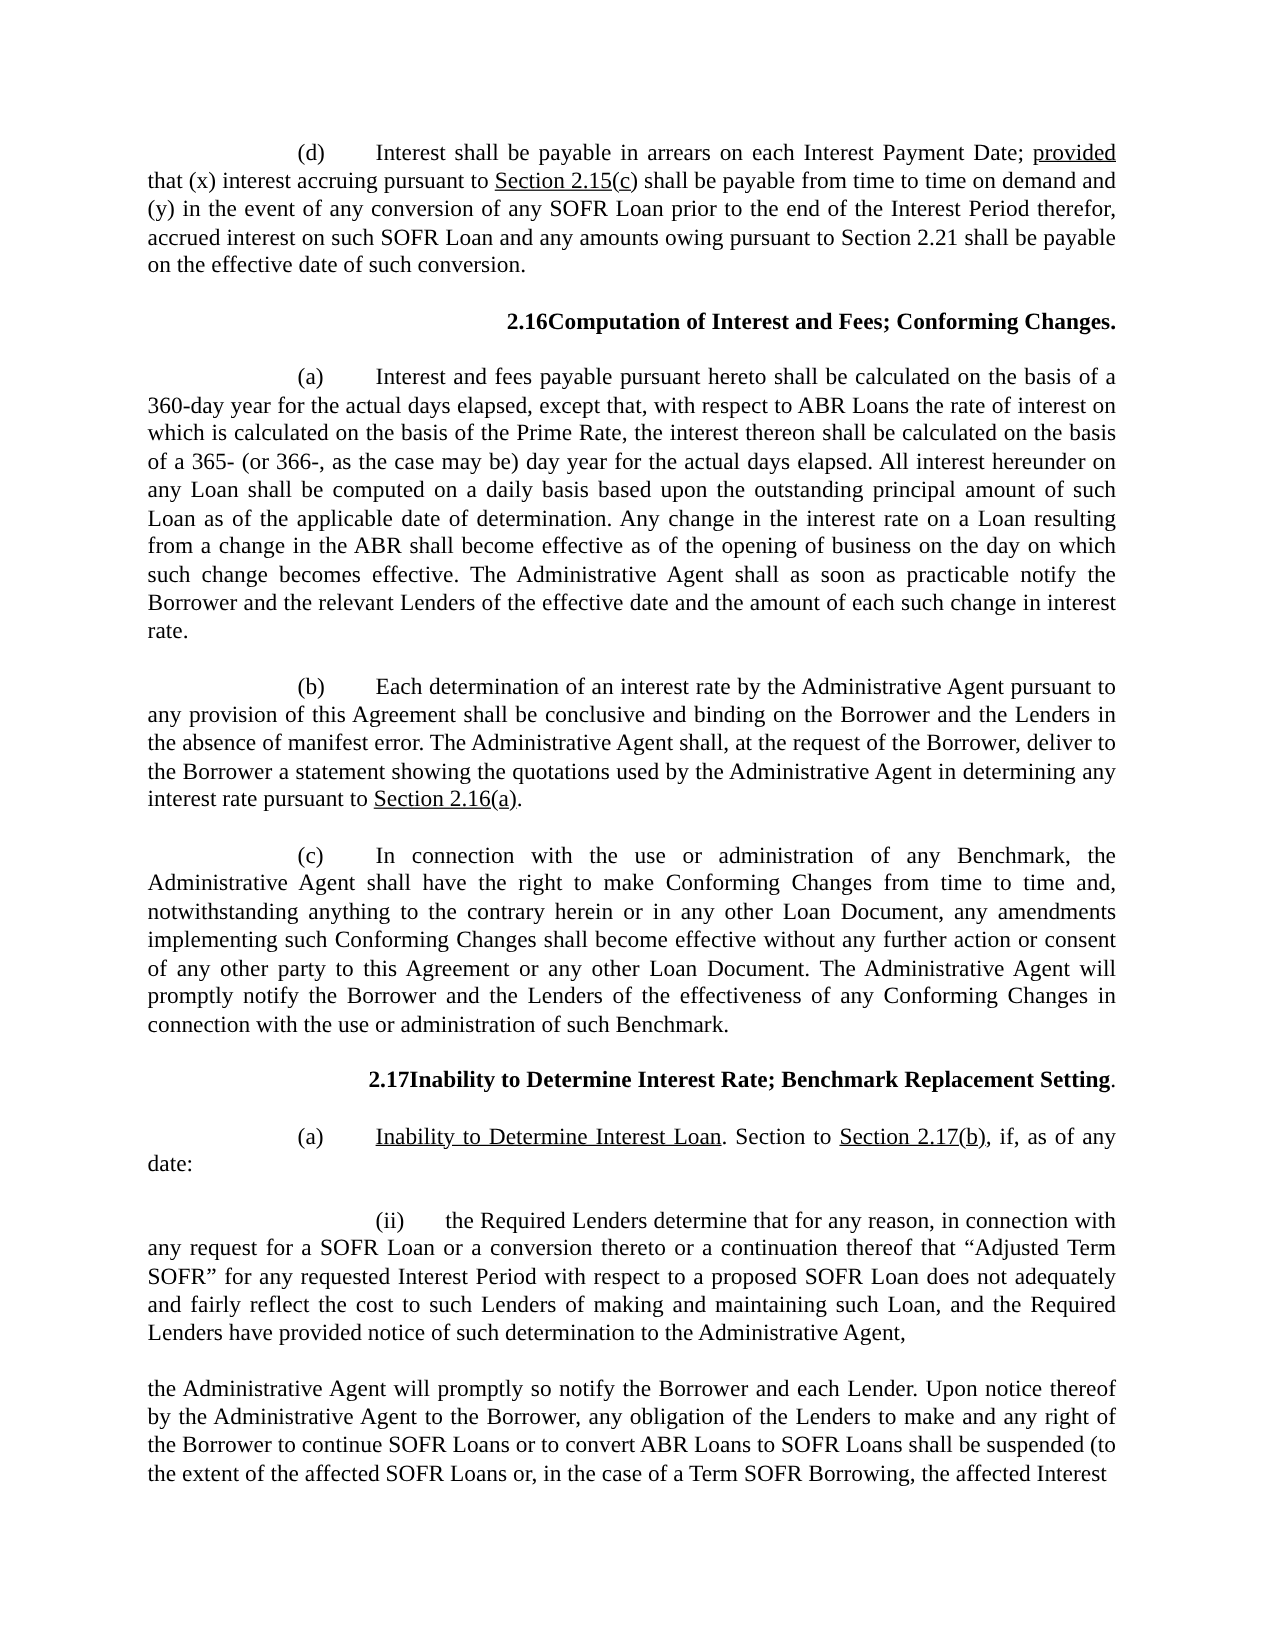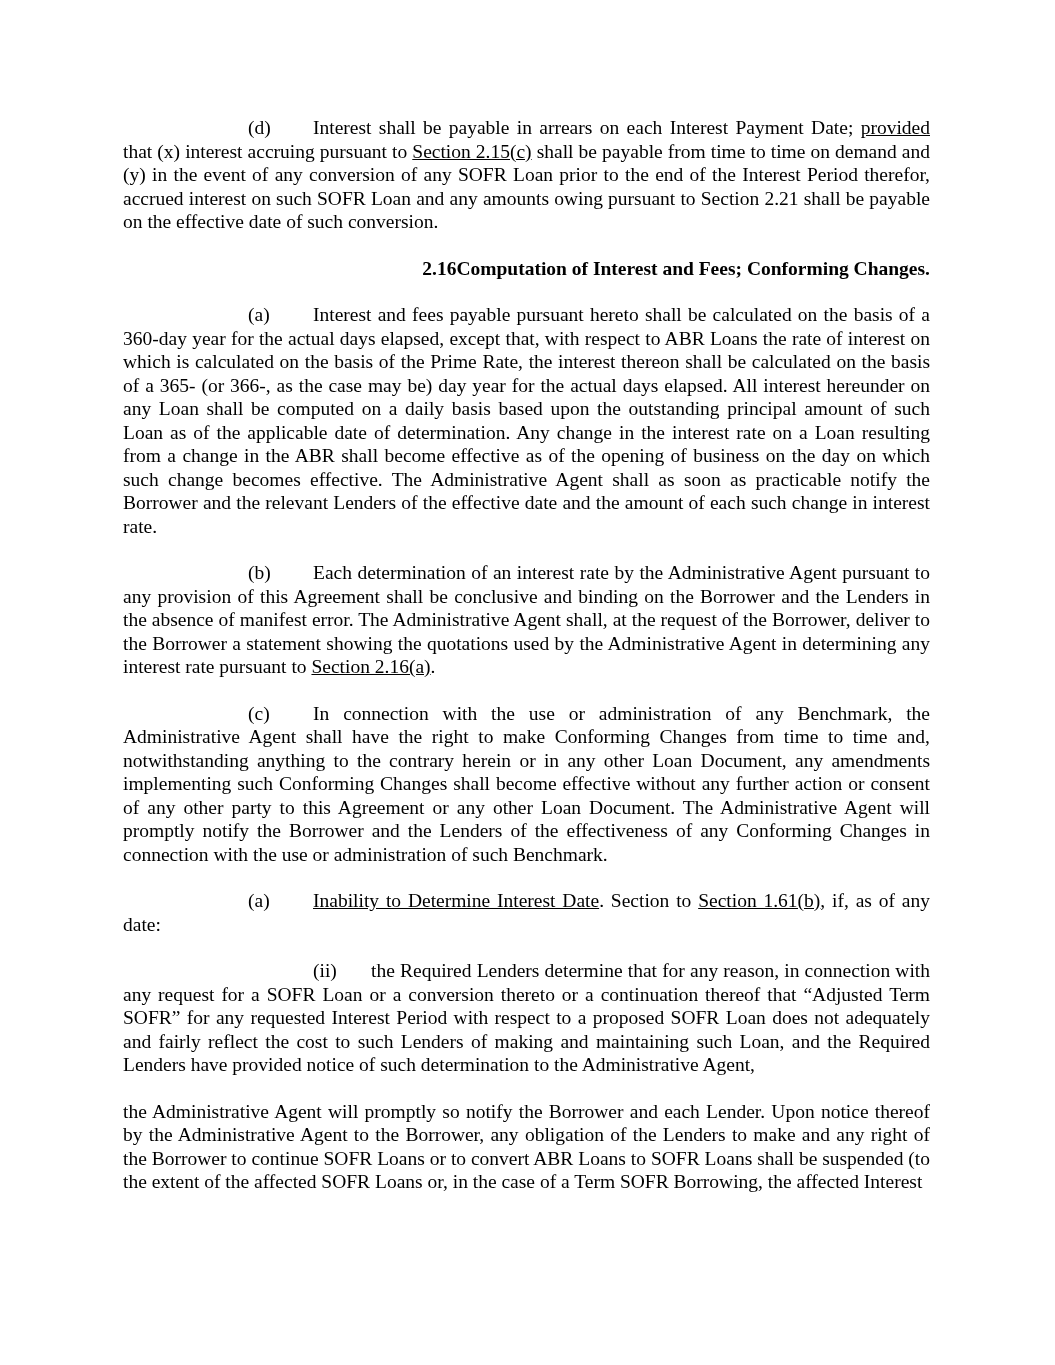--- a/index.html
+++ b/index.html
@@ -37,17 +37,18 @@
 </head>
 <body>
 
 <div class="page">
   <div>
       <p class="para body"><span class="marker">(d)</span><span>Interest shall be payable in arrears on each Interest Payment Date; </span><span class="u">provided</span><span> that (x) interest accruing pursuant to </span><span class="u">Section 2.15(c)</span><span> shall be payable from time to time on demand and (y) in the event of any conversion of any SOFR Loan prior to the end of the Interest Period therefor, accrued interest on such SOFR Loan and any amounts owing pursuant to Section 2.21 shall be payable on the effective date of such conversion.</span></p>
       <p class="para heading"><span class="marker">2.16</span><span class="b">Computation of Interest and Fees; Conforming Changes.</span></p>
       <p class="para body"><span class="marker">(a)</span><span>Interest and fees payable pursuant hereto shall be calculated on the basis of a 360-day year for the actual days elapsed, except that, with respect to ABR Loans the rate of interest on which is calculated on the basis of the Prime Rate, the interest thereon shall be calculated on the basis of a 365- (or 366-, as the case may be) day year for the actual days elapsed.  All interest hereunder on any Loan shall be computed on a daily basis based upon the outstanding principal amount of such Loan as of the applicable date of determination.  Any change in the interest rate on a Loan resulting from a change in the ABR shall become effective as of the opening of business on the day on which such change becomes effective.  The Administrative Agent shall as soon as practicable notify the Borrower and the relevant Lenders of the effective date and the amount of each such change in interest rate.</span></p>
       <p class="para body"><span class="marker">(b)</span><span>Each determination of an interest rate by the Administrative Agent pursuant to any provision of this Agreement shall be conclusive and binding on the Borrower and the Lenders in the absence of manifest error.  The Administrative Agent shall, at the request of the Borrower, deliver to the Borrower a statement showing the quotations used by the Administrative Agent in determining any interest rate pursuant to </span><span class="u">Section 2.16(a)</span><span>.</span></p>
       <p class="para body"><span class="marker">(c)</span><span>In connection with the use or administration of any Benchmark, the Administrative Agent shall have the right to make Conforming Changes from time to time and, notwithstanding anything to the contrary herein or in any other Loan Document, any amendments implementing such Conforming Changes shall become effective without any further action or consent of any other party to this Agreement or any other Loan Document.  The Administrative Agent will promptly notify the Borrower and the Lenders of the effectiveness of any Conforming Changes in connection with the use or administration of such Benchmark.</span></p>
-      <p class="para body"><span class="marker">(a)</span><span class="u">Inability to Determine Interest Date</span><span>. Section to </span><span class="u">Section 1.61(b)</span><span>, if, as of any date:</span></p>
+      <p class="para heading"><span class="marker">2.17</span><span class="b">Inability to Determine Interest Rate; Benchmark Replacement Setting</span><span>.</span></p>
+      <p class="para body"><span class="marker">(a)</span><span class="u">Inability to Determine Interest Loan</span><span>. Section to </span><span class="u">Section 2.17(b)</span><span>, if, as of any date:</span></p>
       <p class="para sub"><span class="marker">(ii)</span><span>the Required Lenders determine that for any reason, in connection with any request for a SOFR Loan or a conversion thereto or a continuation thereof that “Adjusted Term SOFR” for any requested Interest Period with respect to a proposed SOFR Loan does not adequately and fairly reflect the cost to such Lenders of making and maintaining such Loan, and the Required Lenders have provided notice of such determination to the Administrative Agent,</span></p>
       <p class="para flush"><span>the Administrative Agent will promptly so notify the Borrower and each Lender.  Upon notice thereof by the Administrative Agent to the Borrower, any obligation of the Lenders to make and any right of the Borrower to continue SOFR Loans or to convert ABR Loans to SOFR Loans shall be suspended (to the extent of the affected SOFR Loans or, in the case of a Term SOFR Borrowing, the affected Interest</span></p>
     </div>
 </div>
 
 </body></html>

